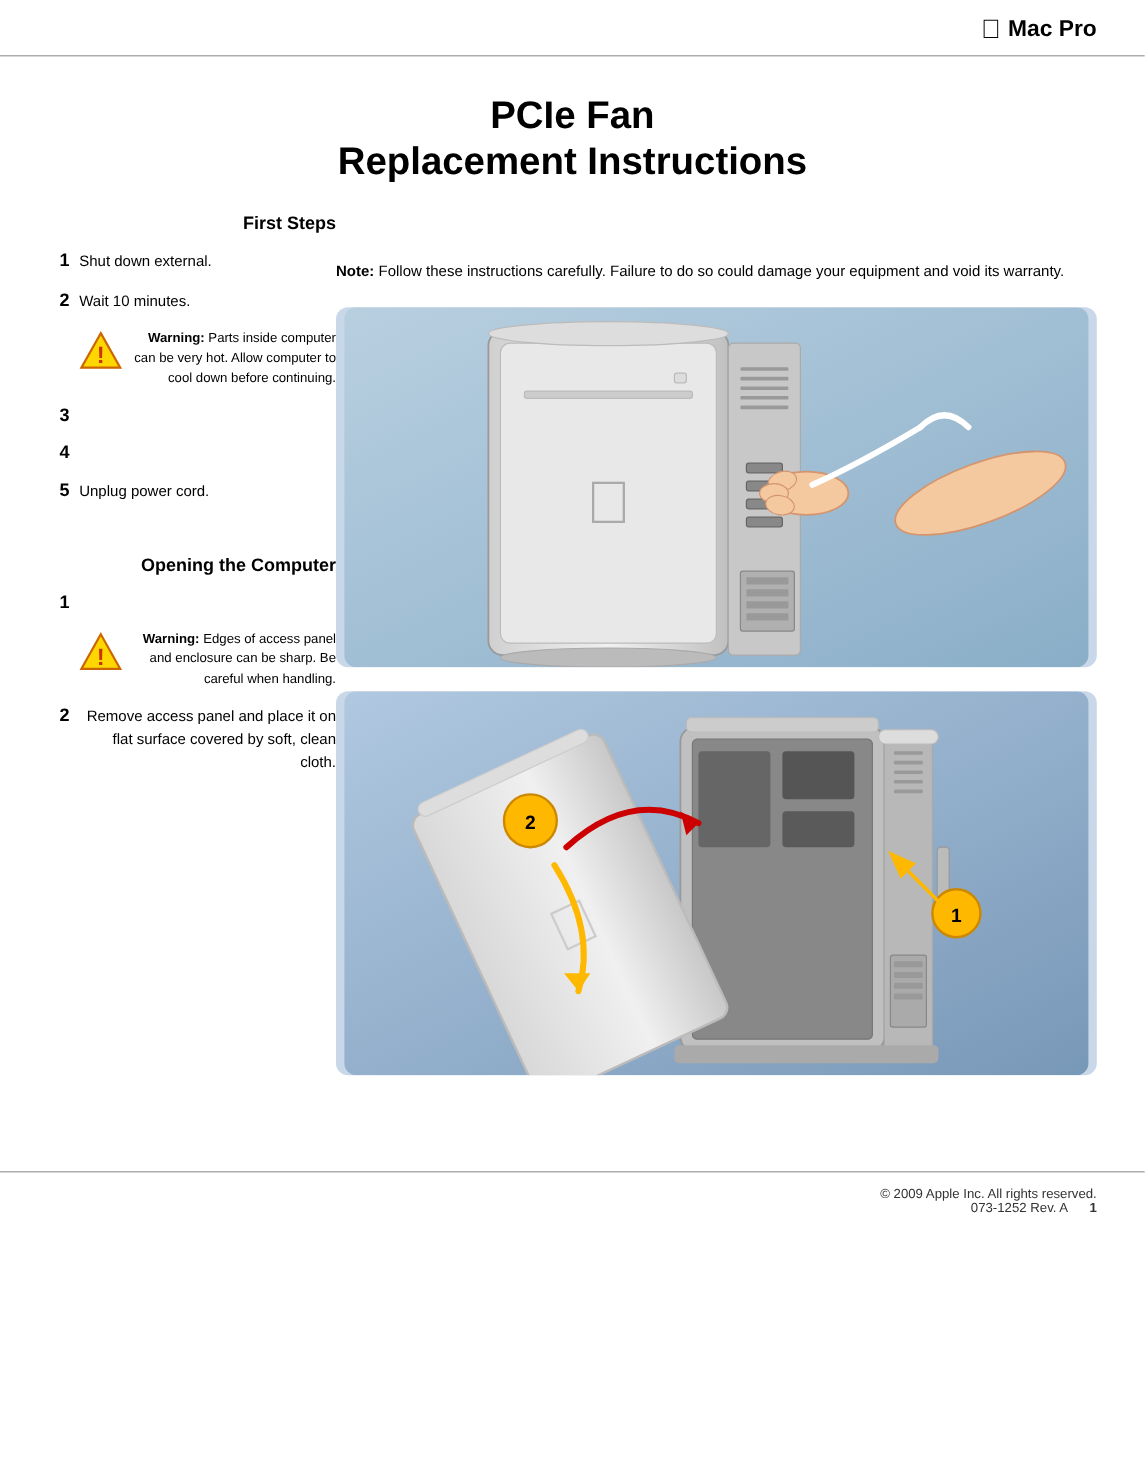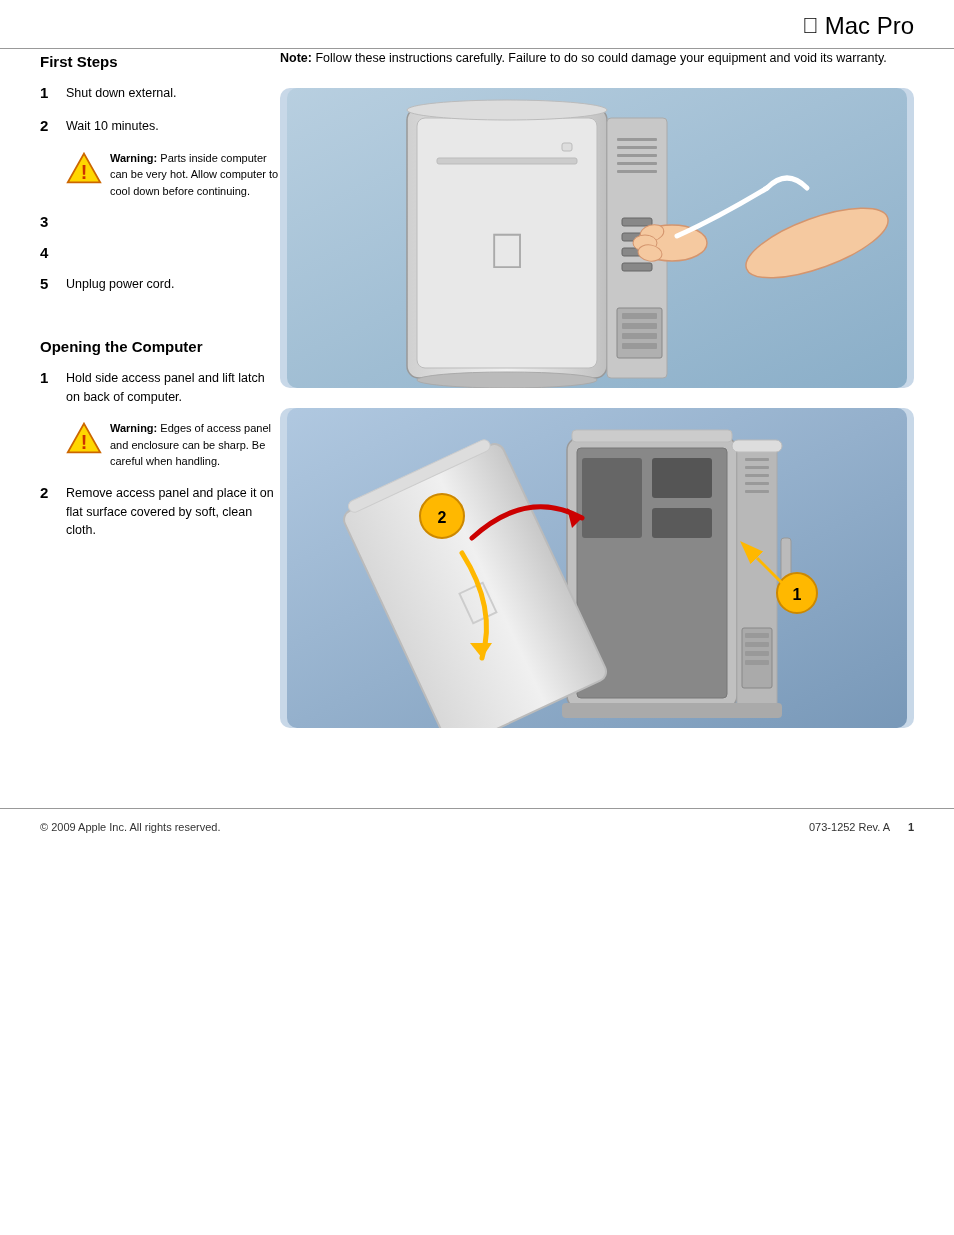--- a/index.html
+++ b/index.html
@@ -24,22 +24,22 @@
       display: flex;
       align-items: center;
       gap: 6px;
       font-size: 20px;
       font-weight: 400;
     }
     .apple-icon {
       font-size: 22px;
     }
     .header-title-text {
-      font-size: 24px;
-      font-weight: 400;
+      font-size: 19px;
+      font-weight: 700;
     }
 
     
     .page {
       padding: 0 40px 40px 40px;
     }
 
     
     .doc-title {
       text-align: center;
@@ -54,25 +54,27 @@
     
     .content-area {
       display: flex;
       gap: 0;
     }
 
     
     .left-col {
       width: 240px;
       flex-shrink: 0;
+      text-align: right;
     }
 
     
     .right-col {
       flex: 1;
+      margin-top: 43px;
     }
 
     
     .section-heading {
       font-size: 15px;
       font-weight: bold;
       margin-bottom: 14px;
       margin-top: 4px;
     }
 
@@ -148,20 +150,21 @@
     
     .footer {
       display: flex;
       justify-content: space-between;
       align-items: flex-end;
       padding: 12px 40px;
       border-top: 1px solid #999;
       margin-top: 20px;
       font-size: 11px;
       color: #333;
+      flex-direction: column;
     }
 
     
     .section-gap {
       height: 20px;
     }
 
     
     .second-section {
       margin-top: 10px;
@@ -172,20 +175,26 @@
 
 <div class="header">
   <div class="header-logo">
     <span class="apple-icon"></span>
     <span class="header-title-text">Mac Pro</span>
   </div>
 </div>
 
 <div class="page">
 
+  <div class="doc-title">
+    <h1>
+      <span>PCIe Fan</span><br>
+      <span>Replacement Instructions</span>
+    </h1>
+  </div>
 
   <div class="content-area">
 
     <div class="left-col">
 
       <div class="section-heading">First Steps</div>
 
       <div class="step">
         <span class="step-number">1</span>
         <span class="step-text">Shut down external.</span>
@@ -222,21 +231,20 @@
       </div>
 
       <div class="section-gap"></div>
 
       <div class="section-heading second-section">
         <span>Opening the Computer</span>
       </div>
 
       <div class="step">
         <span class="step-number">1</span>
-        <span class="step-text">Hold side access panel and lift latch on back of computer.</span>
       </div>
 
       <div class="warning-block">
         <svg class="warning-icon" viewBox="0 0 40 40" xmlns="http://www.w3.org/2000/svg">
           <polygon points="20,4 38,36 2,36" fill="#FFD700" stroke="#CC6600" stroke-width="2"></polygon>
           <text x="20" y="32" text-anchor="middle" font-size="22" font-weight="bold" fill="#CC3300">!</text>
         </svg>
         <div class="warning-text">
           <strong>Warning:</strong>
           <span>Edges of access panel and enclosure can be sharp. Be careful when handling.</span>

